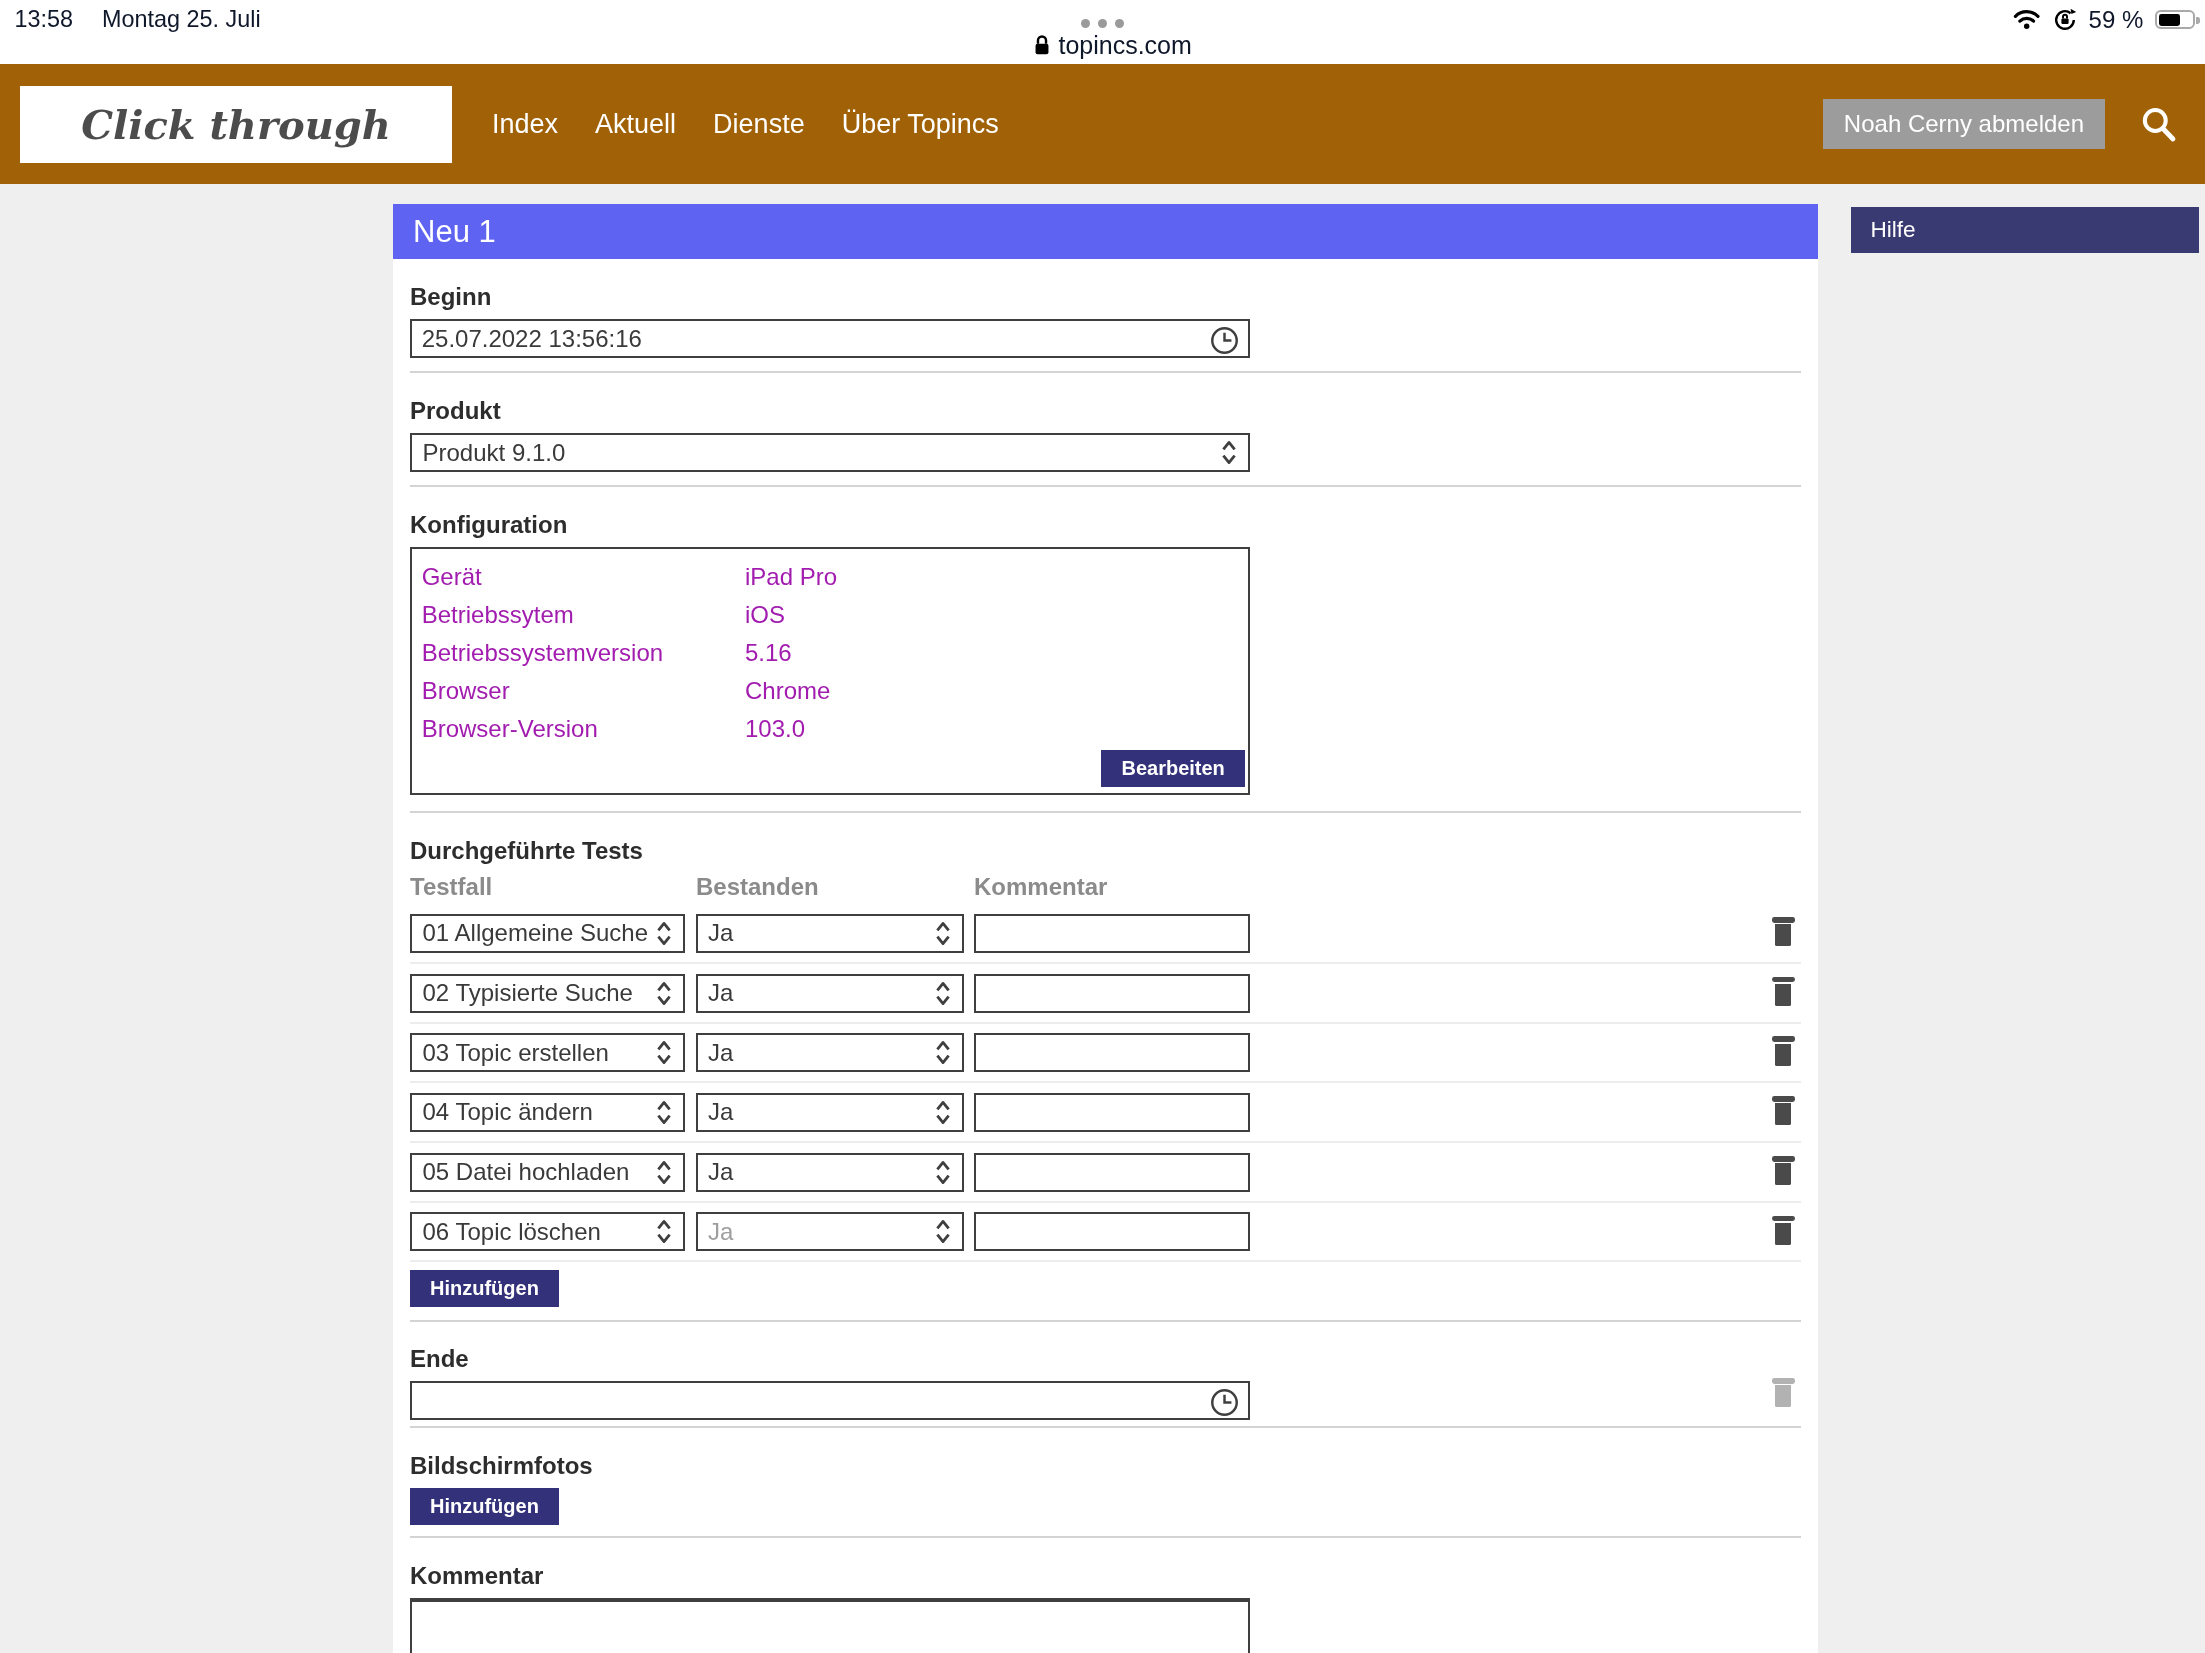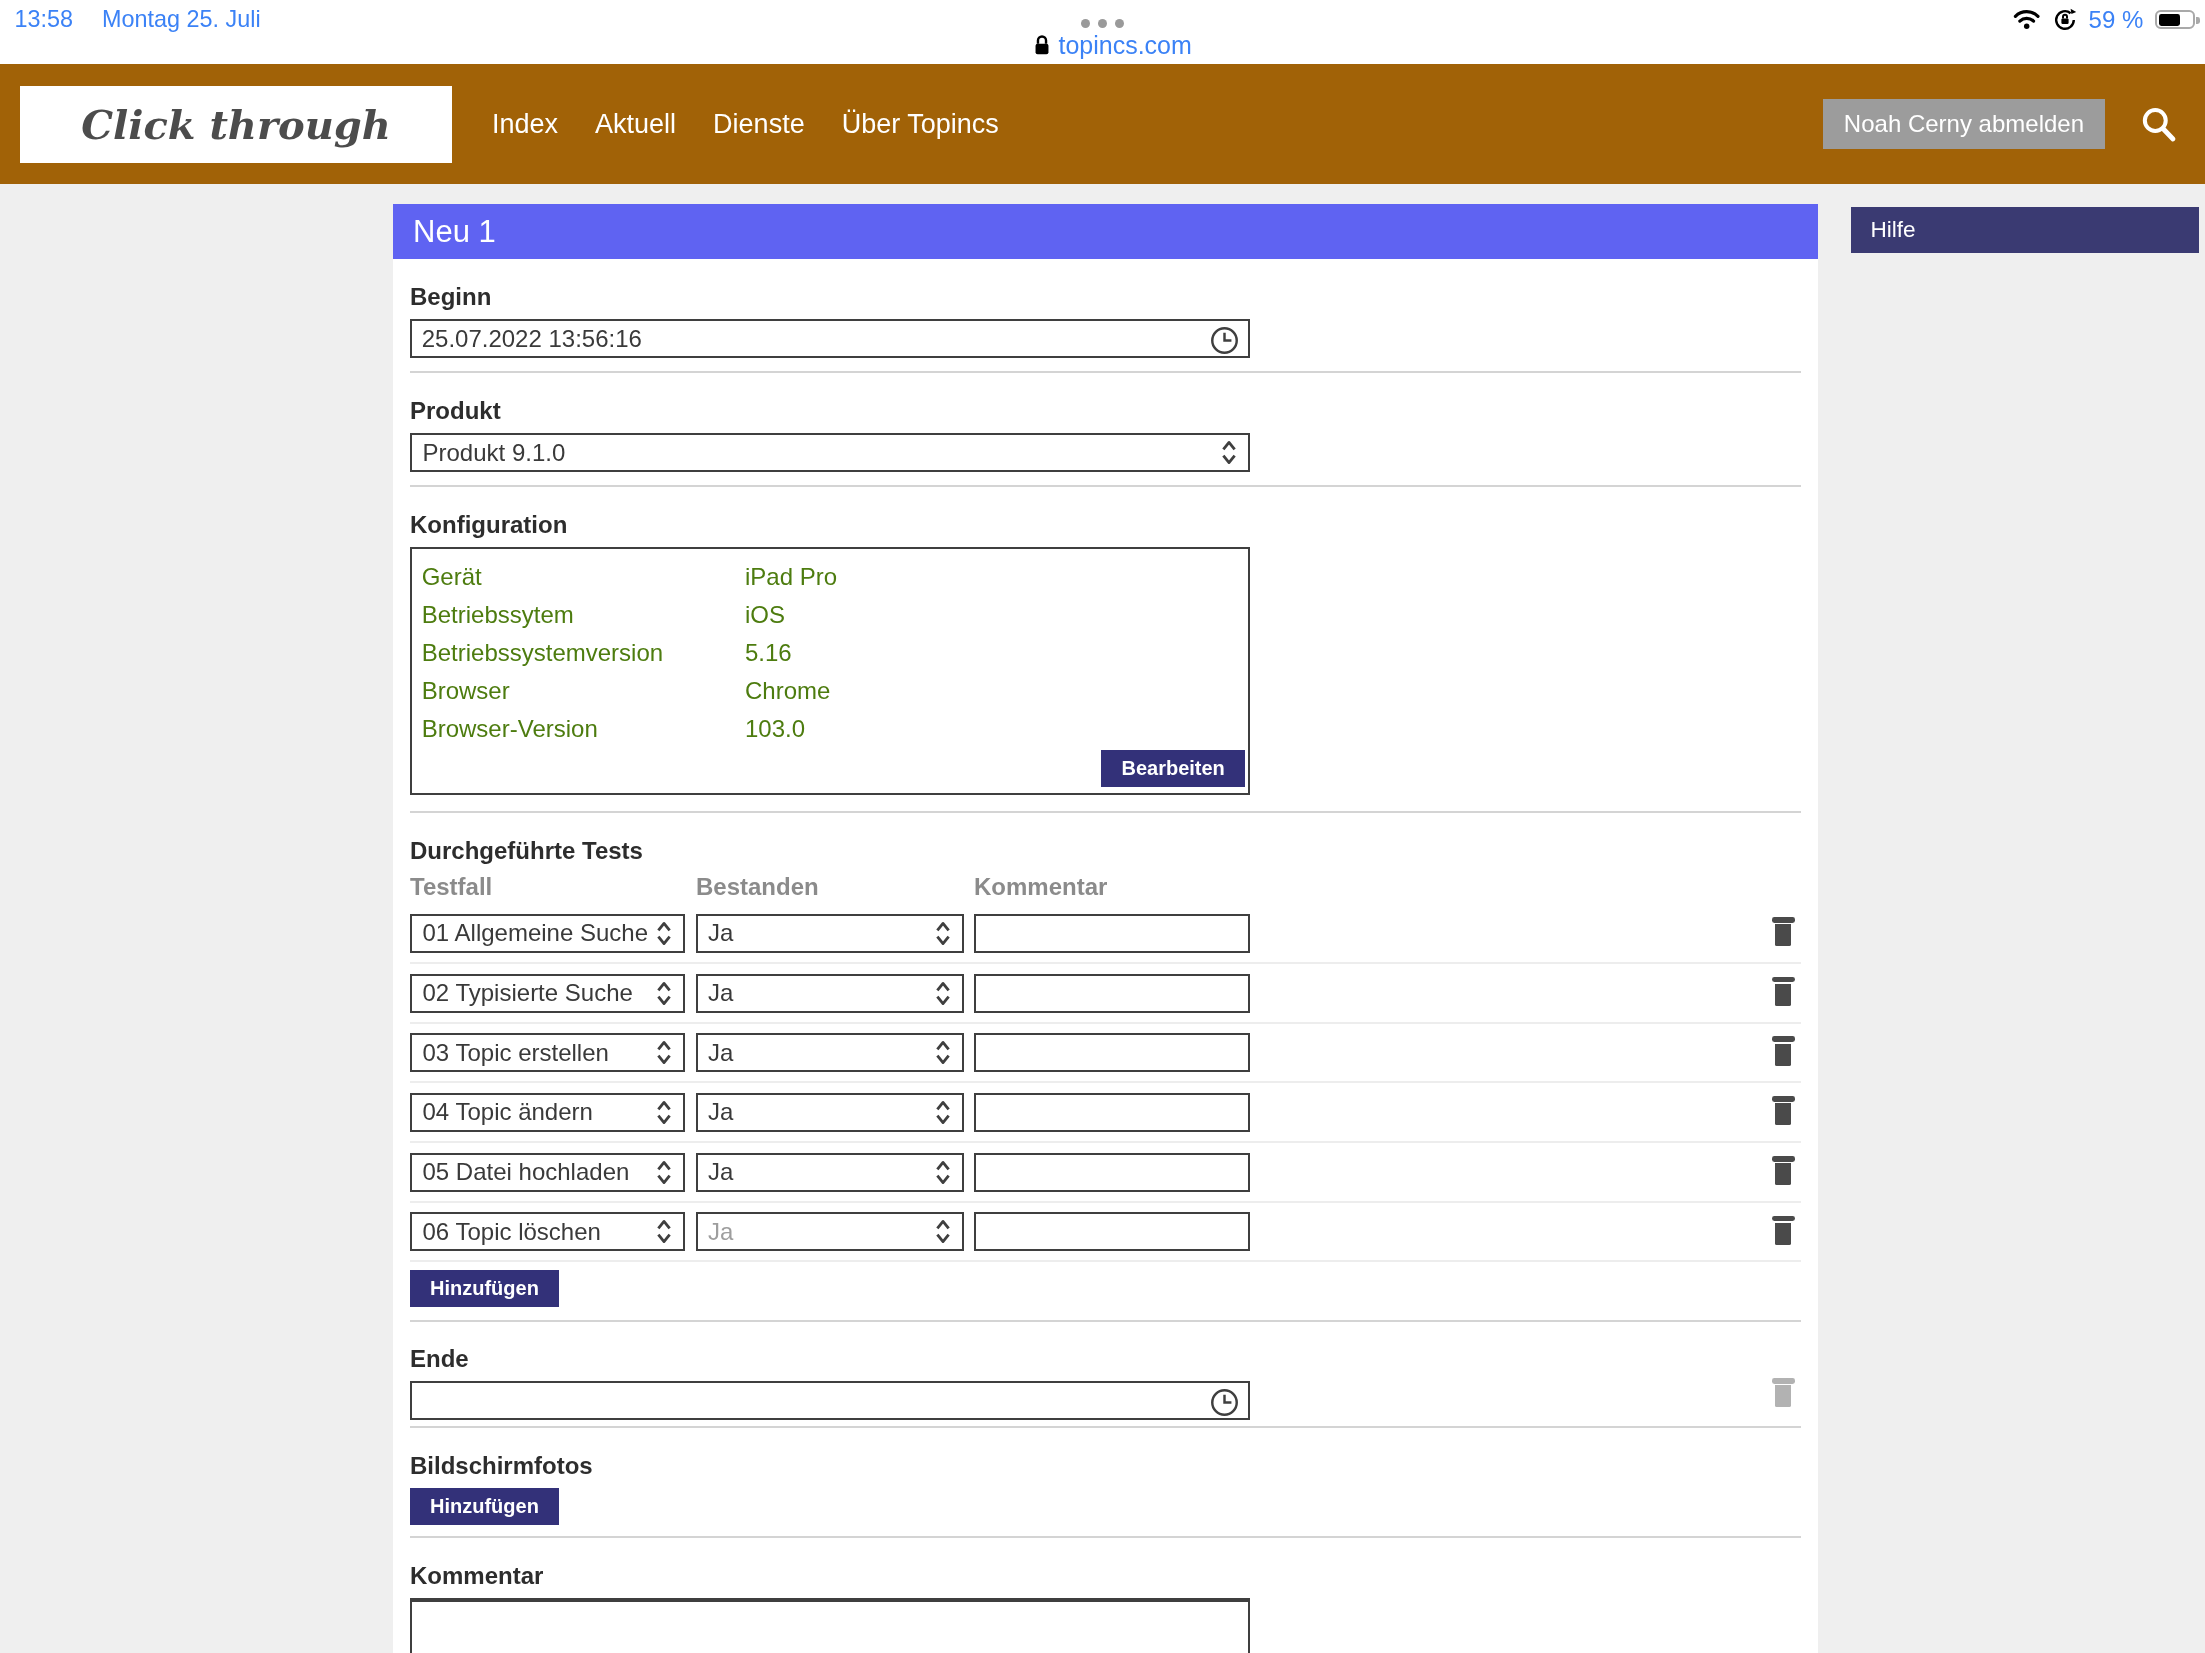--- a/index.html
+++ b/index.html
@@ -1,21 +1,21 @@
 <!DOCTYPE html>
 <html style="font-size:13px"><head>
 <meta charset="utf-8">
 <style>
   * { margin:0; padding:0; box-sizing:border-box; }
   html,body { background:#efefef; }
   body { font-family:"Liberation Sans", sans-serif; }
   .screen { position:relative; width:2205px; height:1653px; overflow:hidden; background:#efefef; }
 
   
-  .top-chrome { position:relative; height:64px; background:#ffffff; color:#3b82f6; }
+  .top-chrome { position:relative; height:64px; background:#ffffff; color:#0f172a; }
   .status-left { position:absolute; top:5.7px; left:14.5px; display:flex; gap:29px; font-size:23.4px; font-weight:500; }
   .status-right { position:absolute; top:5.7px; right:9.7px; display:flex; align-items:center; gap:12px; font-size:24px; }
   .tab-dots { position:absolute; top:18.6px; left:0; right:0; display:flex; justify-content:center; gap:8px; }
   .tab-dots i { width:9px; height:9px; border-radius:50%; background:#9a9a9a; }
   .url-row { position:absolute; top:31px; left:0; right:0; display:flex; justify-content:center; align-items:center; gap:7.3px; font-size:25px;margin-left:20px; }
   .battery { position:relative; width:40px; height:19.4px; border:2.4px solid #a9a9a9; border-radius:5.7px; }
   .battery .fill { position:absolute; left:1.6px; top:1.6px; bottom:1.6px; width:59%; background:#000; border-radius:2.4px; }
   .battery .nub { position:absolute; right:-6.5px; top:4.8px; width:4px; height:7.3px; background:#a9a9a9; border-radius:0 2.4px 2.4px 0; }
 
   
@@ -39,21 +39,21 @@
   .field-w { width:840px; }
 
   .text-input { position:relative; height:39px; border:2.4px solid #3f3f3f; background:#fff; }
   .text-input input { width:100%; height:100%; border:none; outline:none; font-size:24px; color:#3a3a3a; padding:0 48px 0 9.7px; font-family:inherit; background:transparent; }
   .clock { position:absolute; right:8px; top:4px; }
 
   .select { display:flex; align-items:center; justify-content:space-between; height:39px; border:2.4px solid #3f3f3f; background:#fff; padding:0 9.7px 0 10.5px; font-size:24px; color:#3a3a3a; cursor:pointer; }
   .select.muted span { color:#9e9e9e; }
 
   .konfig-box { width:840px; border:2.4px solid #3f3f3f; padding:9px 0 3.2px; }
-  .konfig-row { display:flex; height:38px; align-items:center; font-size:24px; color:#4d7c0f; }
+  .konfig-row { display:flex; height:38px; align-items:center; font-size:24px; color:#a21caf; }
   .konfig-row .k-label { width:333px; padding-left:9.7px; }
   .btn-row { display:flex; justify-content:flex-end; padding:2.4px 3.2px 2.4px 0; }
 
   .btn-primary { background:#333179; color:#fff; font-weight:bold; font-size:20px; height:37px; border:none; padding:0 20px; font-family:inherit; cursor:pointer; }
 
   .test-headers { display:flex; font-size:24px; font-weight:bold; color:#8b8b8b; margin:6.5px 0 3.2px; }
   .test-headers .h1 { width:286px; } .test-headers .h2 { width:278px; } .test-headers .h3 { width:276px; }
   .test-row { display:flex; gap:10.5px; padding:9.7px 0 9px; border-bottom:2.4px solid #ededed; position:relative; }
   .test-row .sel-test { width:275px; }
   .test-row .sel-pass { width:268px; }

